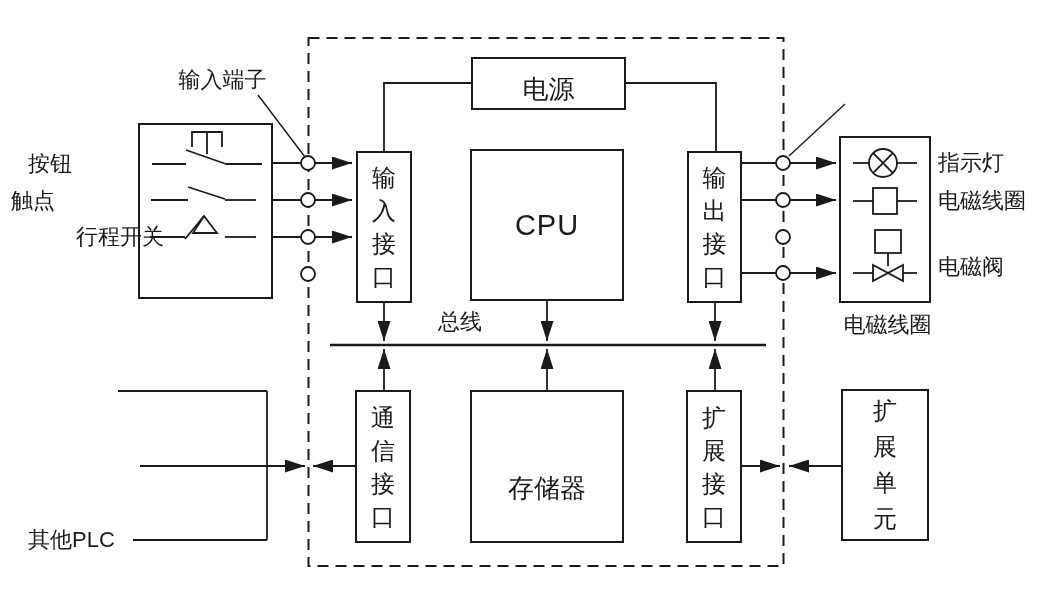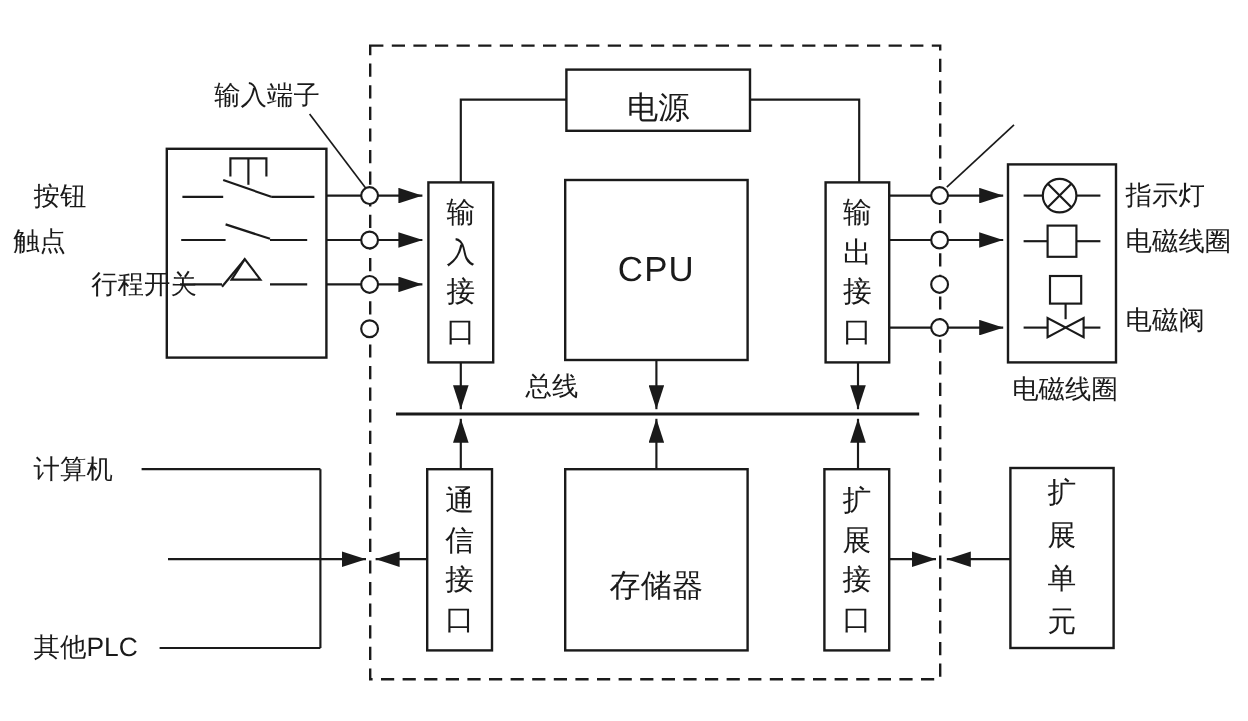--- a/index.html
+++ b/index.html
@@ -164,20 +164,19 @@
     </div>
 
   <div class="lbl" style="left:425px;top:307px;width:70px;height:30px;font-family:Liberation Serif, serif;">总线</div>
   <div class="lbl" style="left:165px;top:67px;width:115px;height:26px;">输入端子</div>
   <div class="lbl" style="left:830px;top:311px;width:115px;height:28px;">电磁线圈</div>
 
   <div class="lbl left" style="left:28px;top:151px;width:100px;height:26px;">按钮</div>
   <div class="lbl left" style="left:11px;top:188px;width:100px;height:26px;">触点</div>
   <div class="lbl left" style="left:28px;top:224px;width:110px;height:26px;margin-left:48px;">行程开关</div>
 
-  <div class="lbl left" style="left:28px;top:378px;width:110px;height:26px;">计算机</div>
   <div class="lbl left" style="left:28px;top:527px;width:120px;height:26px;">其他PLC</div>
 
   <div class="lbl left" style="left:938px;top:150px;width:100px;height:26px;">指示灯</div>
   <div class="lbl left" style="left:938px;top:188px;width:102px;height:26px;">电磁线圈</div>
   <div class="lbl left" style="left:938px;top:254px;width:100px;height:26px;">电磁阀</div>
 
 </div>
 
 </body></html>

